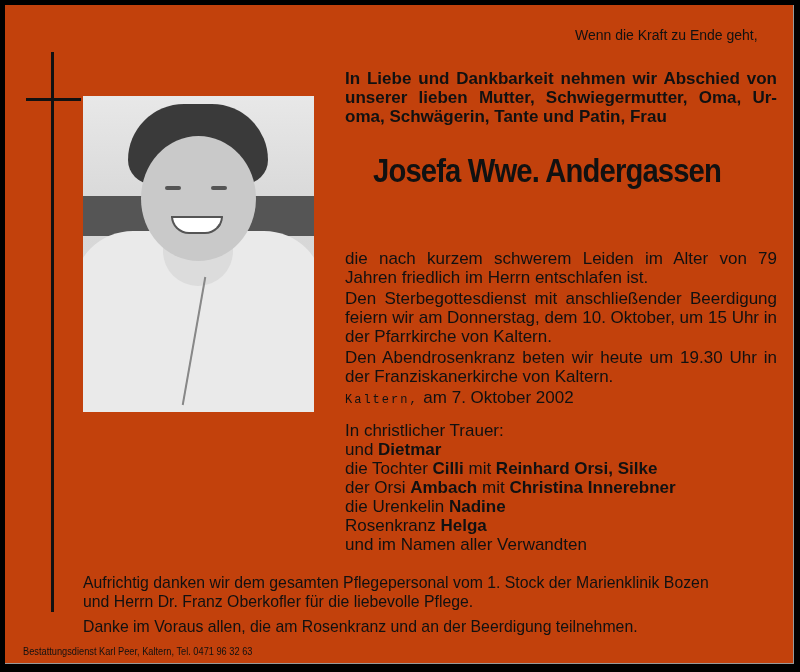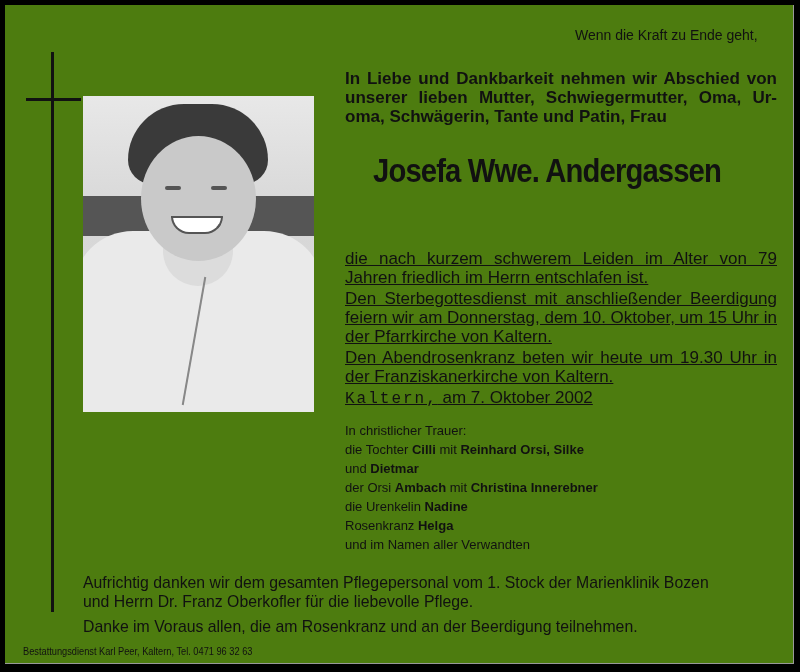--- a/index.html
+++ b/index.html
@@ -1,19 +1,19 @@
 <!DOCTYPE html>
 <html><head>
   <meta charset="utf-8">
   <style>
     html, body { margin:0; padding:0; background:#000; }
     body { width:800px; height:672px; position:relative; overflow:hidden; }
     .frame {
       position:absolute; left:5px; top:5px; width:788px; height:658px;
-      background:#4d7c0f; border-right:1px solid #999; border-bottom:1px solid #999;
+      background:#c2410c; border-right:1px solid #999; border-bottom:1px solid #999;
       font-family:"Liberation Sans", sans-serif; color:#111;
     }
     .motto { position:absolute; left:570px; top:22px; font-size:14px; line-height:17px; }
     .cross-v { position:absolute; left:46px; top:47px; width:3px; height:560px; background:#111; }
     .cross-h { position:absolute; left:21px; top:93px; width:55px; height:3px; background:#111; }
     .photo {
       position:absolute; left:78px; top:91px; width:231px; height:316px;
       background:linear-gradient(180deg,#e8e8e8 0%,#d6d6d6 40%,#e4e4e4 100%);
       overflow:hidden;
     }
@@ -21,24 +21,24 @@
     .photo .face { position:absolute; left:58px; top:40px; width:115px; height:125px; background:#c9c9c9; border-radius:50%; }
     .photo .mouth { position:absolute; left:88px; top:120px; width:48px; height:14px; background:#fff; border-radius:0 0 24px 24px; border:2px solid #555; }
     .photo .eye { position:absolute; top:90px; width:16px; height:4px; background:#555; border-radius:2px; }
     .photo .chair { position:absolute; left:0; top:100px; width:231px; height:40px; background:#555; }
     .photo .sweater { position:absolute; left:-10px; top:135px; width:251px; height:200px; background:#eaeaea; border-radius:60px 60px 0 0; }
     .photo .neck { position:absolute; left:80px; top:150px; width:70px; height:40px; background:#dcdcdc; border-radius:0 0 35px 35px; }
     .photo .chain { position:absolute; left:110px; top:180px; width:2px; height:130px; background:#888; transform:rotate(10deg); }
     .intro { position:absolute; left:340px; top:64px; width:432px; font-size:17px; line-height:19px; text-align:justify;font-weight:bold; }
     .name { position:absolute; left:368px; top:146px; font-size:34px; font-weight:bold; letter-spacing:-1px; transform:scaleX(0.86); transform-origin:left top; white-space:nowrap; }
     .nee { position:absolute; left:470px; top:194px; font-size:21px; font-weight:bold; }
-    .body { position:absolute; left:340px; top:244px; width:432px; font-size:17px; line-height:19px;text-decoration:underline; }
+    .body { position:absolute; left:340px; top:244px; width:432px; font-size:17px; line-height:19px; }
     .body p { margin:0 0 2px 0; text-align:justify; }
-    .place { letter-spacing:2px; font-family:"Liberation Mono", monospace; font-size:16px; }
-    .mourners { position:absolute; left:340px; top:416px; width:440px; font-size:13px; line-height:19px; }
+    .place { letter-spacing:2px; font-family:"Liberation Mono", monospace; font-size:12px; }
+    .mourners { position:absolute; left:340px; top:416px; width:440px; font-size:17px; line-height:19px; }
     .mourners div { white-space:nowrap; }
     b { font-weight:bold; }
     .thanks { position:absolute; left:78px; top:568px; width:700px; font-size:17px; line-height:19px; transform:scaleX(0.93); transform-origin:left top; }
     .thanks p { margin:0 0 6px 0; }
     .footer { position:absolute; left:18px; top:640px; font-size:10.5px; transform:scaleX(0.88); transform-origin:left top; white-space:nowrap; }
   </style>
 </head>
 <body>
 
 <div class="frame">
@@ -68,22 +68,22 @@
 
   <div class="body">
     <p>die nach kurzem schwerem Leiden im Alter von 79 Jahren friedlich im Herrn entschlafen ist.</p>
     <p>Den Sterbegottesdienst mit anschließender Beerdigung feiern wir am Donnerstag, dem 10. Oktober, um 15 Uhr in der Pfarrkirche von Kaltern.</p>
     <p>Den Abendrosenkranz beten wir heute um 19.30 Uhr in der Franziskanerkirche von Kaltern.</p>
     <p><span class="place">Kaltern,</span><span> am 7. Oktober 2002</span></p>
   </div>
 
   <div class="mourners">
     <div>In christlicher Trauer:</div>
+    <div><span>und </span><b>Dietmar</b></div>
     <div><span>die Tochter </span><b>Cilli</b><span> mit </span><b>Reinhard Orsi, Silke</b></div>
-    <div><span>und </span><b>Dietmar</b></div>
     <div><span>der Orsi </span><b>Ambach</b><span> mit </span><b>Christina Innerebner</b></div>
     <div><span>die Urenkelin </span><b>Nadine</b></div>
     <div><span>Rosenkranz </span><b>Helga</b></div>
     <div>und im Namen aller Verwandten</div>
   </div>
 
   <div class="thanks">
     <p>Aufrichtig danken wir dem gesamten Pflegepersonal vom 1. Stock der Marienklinik Bozen und Herrn Dr. Franz Oberkofler für die liebevolle Pflege.</p>
     <p>Danke im Voraus allen, die am Rosenkranz und an der Beerdigung teilnehmen.</p>
   </div>

